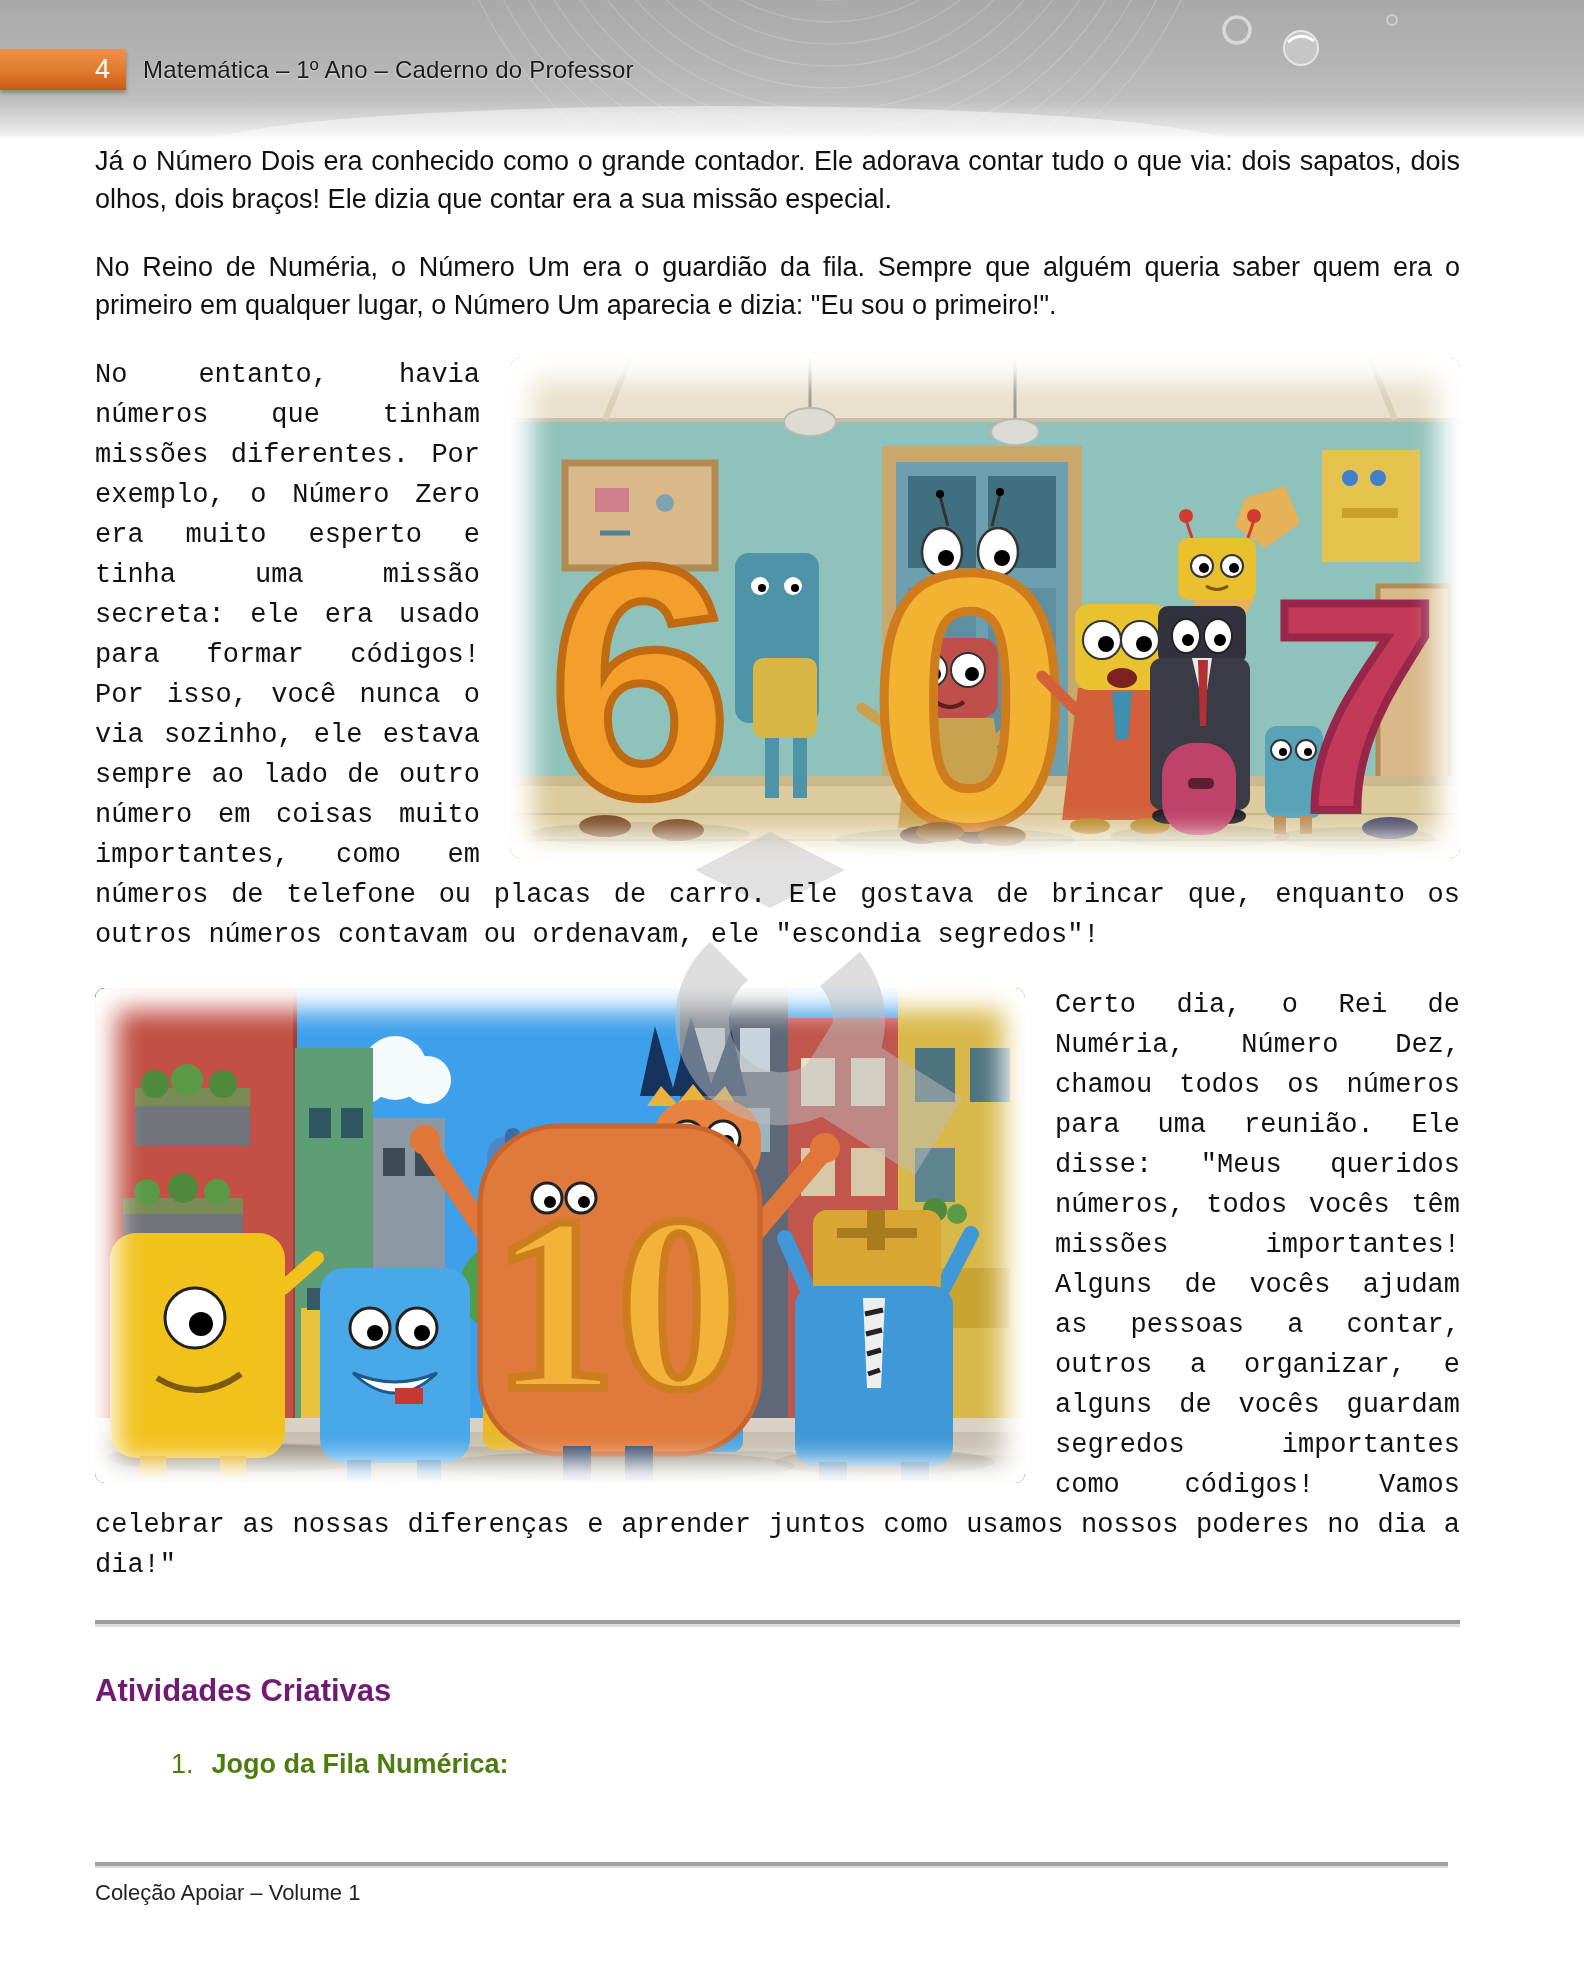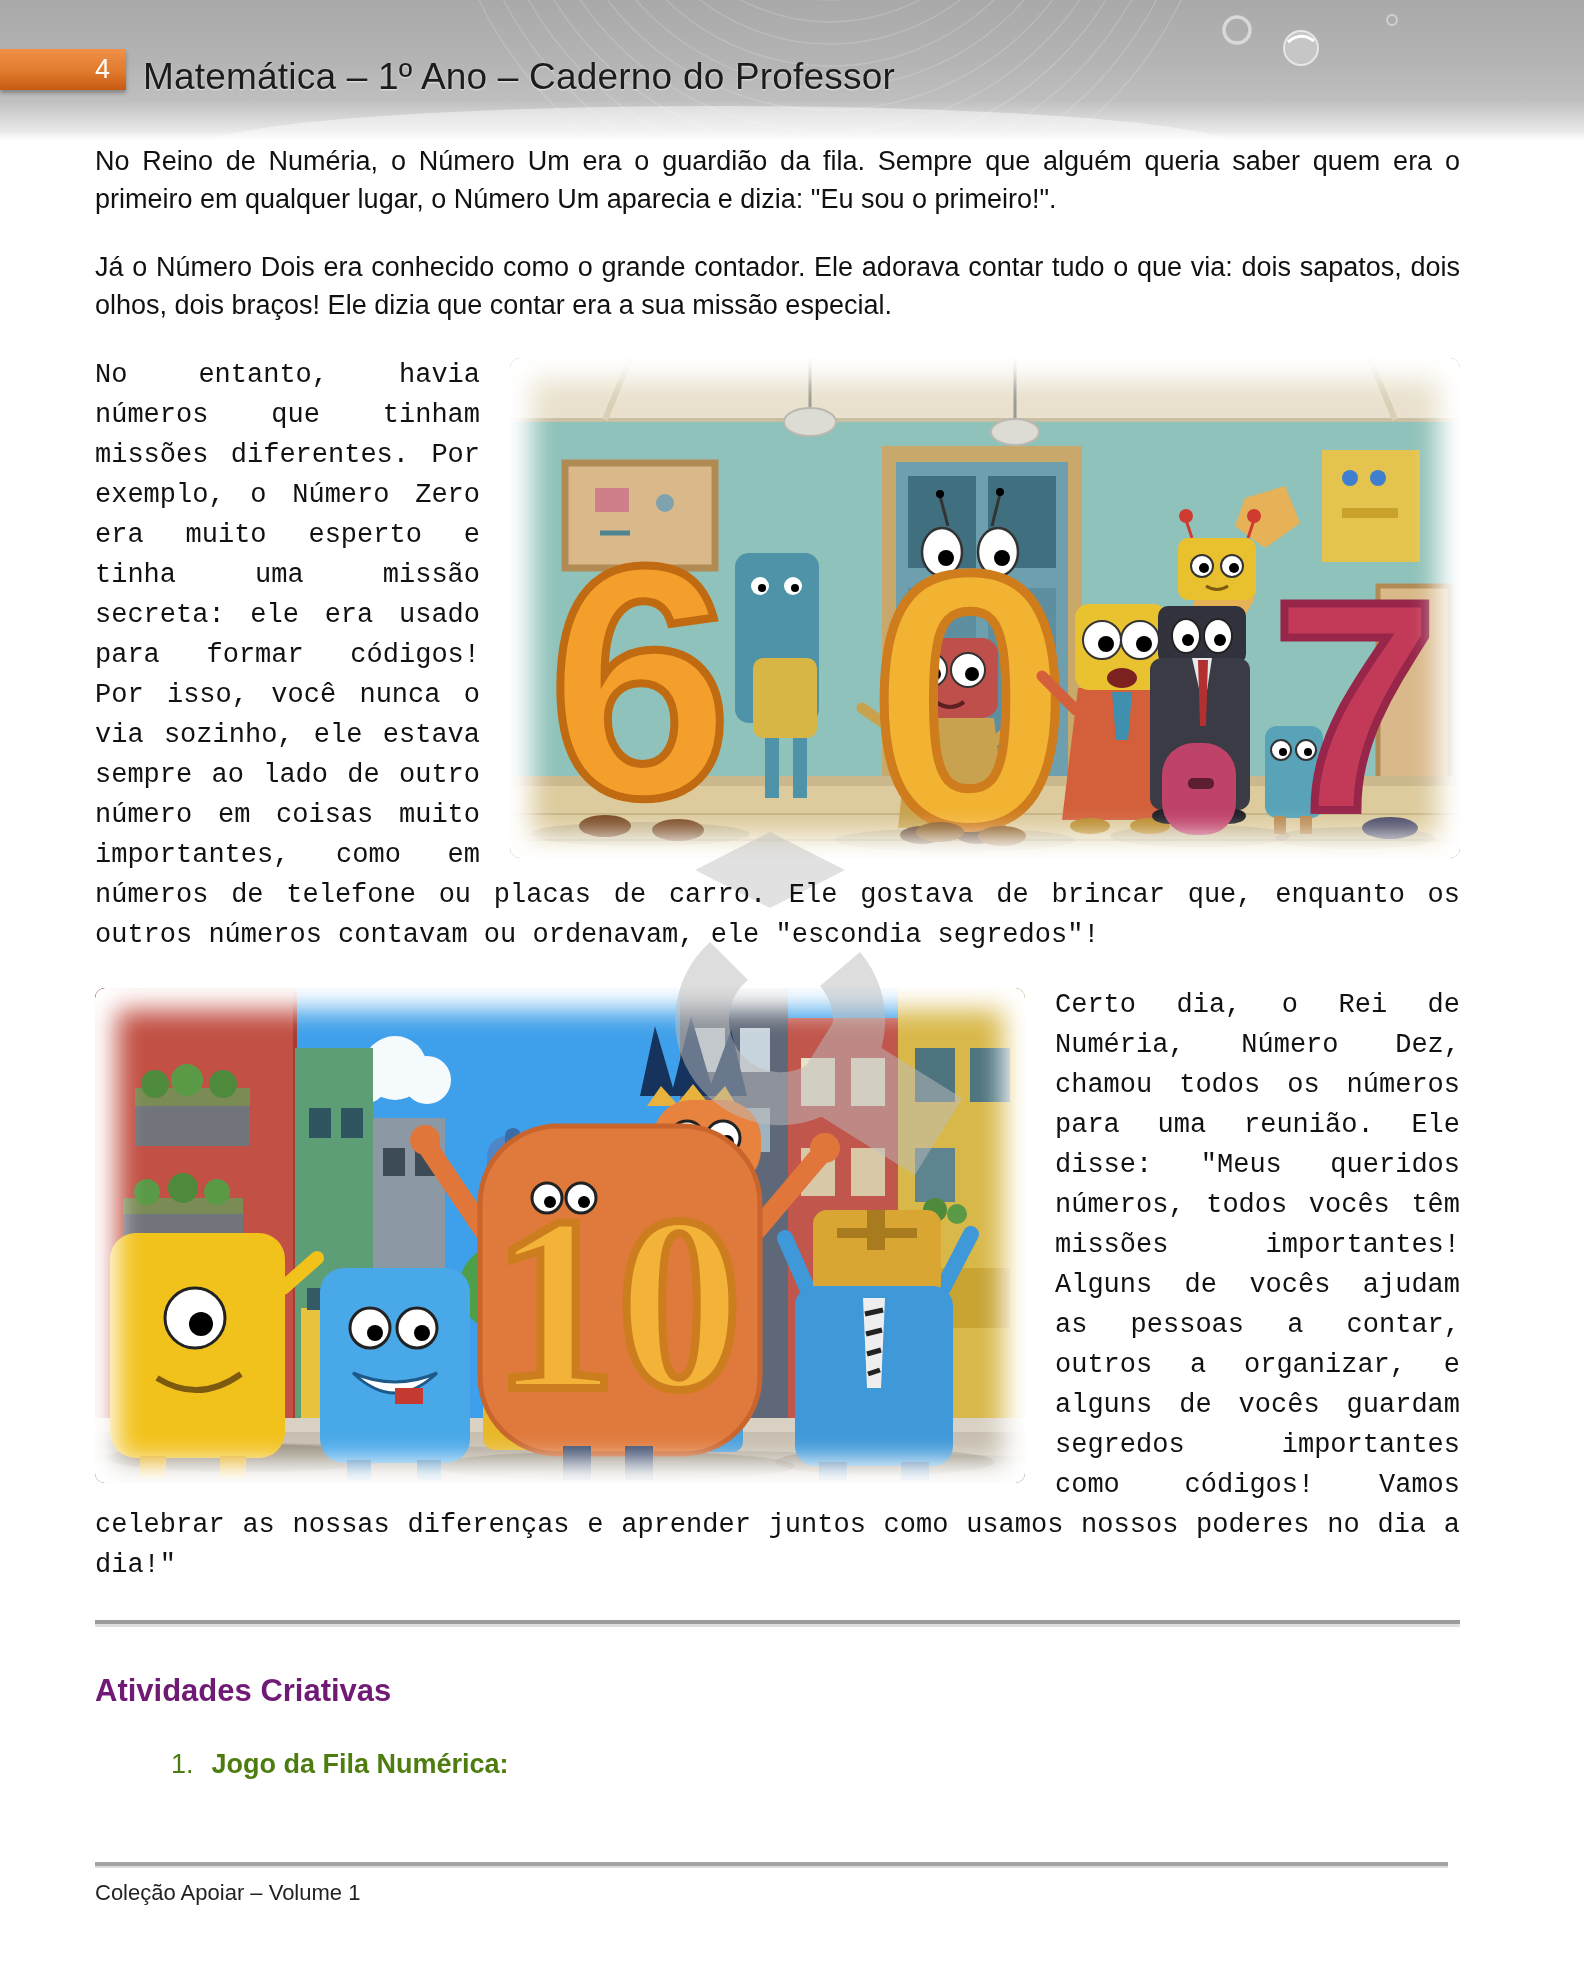--- a/index.html
+++ b/index.html
@@ -7,21 +7,21 @@
         font-family:"Liberation Sans",sans-serif;color:#1a1a1a;}
 
   
   .hdr{position:absolute;top:0;left:0;width:1584px;height:140px;
        background:linear-gradient(180deg,#a9a9a9 0%,#b4b4b4 45%,#bfbfbf 72%,#e9e9e9 94%,#ffffff 100%);}
   .hdr svg{position:absolute;top:0;left:0;}
   .page-num-tab{position:absolute;top:49px;left:0;width:126px;height:41px;
        background:linear-gradient(180deg,#f09048,#e07a2c 55%,#c85a12);
        box-shadow:0 3px 4px rgba(0,0,0,.30);display:flex;align-items:center;justify-content:flex-end;}
   .page-num-tab span{color:#ffffff;font-size:27px;padding-right:16px;}
-  .hdr-title{position:absolute;top:56px;left:143px;font-size:37px;color:#1c1c1c;
+  .hdr-title{position:absolute;top:56px;left:143px;font-size:24px;color:#1c1c1c;
        text-shadow:0 1px 2px rgba(255,255,255,.65);letter-spacing:.2px;}
 
   
   .watermark{position:absolute;left:650px;top:822px;width:330px;height:400px;z-index:2;
        opacity:.5;pointer-events:none;}
 
   
   main{position:absolute;top:140px;left:0;width:1584px;padding:2px 124px 0 95px;box-sizing:border-box;}
   .body-p{font-size:27px;line-height:38px;text-align:justify;margin:0 0 30px 0;color:#111111;}
   .ztext{position:relative;z-index:3;font-family:Liberation Mono, monospace;}
@@ -84,23 +84,23 @@
       <g fill="#bdbdbd">
         <path d="M120 10 l75 38 -75 38 -75 -38 z" opacity=".9"></path>
         <path d="M60 120 a105 105 0 1 0 150 10 l-40 34 a52 52 0 1 1 -72 -6 z"></path>
         <rect x="150" y="230" width="150" height="90" transform="rotate(32 225 275)"></rect>
       </g>
     </svg>
   </div>
 
   <main>
 
+    <p class="body-p">Já o Número Dois era conhecido como o grande contador. Ele adorava contar tudo o que via: dois sapatos, dois olhos, dois braços! Ele dizia que contar era a sua missão especial.</p>
+
     <p class="body-p">No Reino de Numéria, o Número Um era o guardião da fila. Sempre que alguém queria saber quem era o primeiro em qualquer lugar, o Número Um aparecia e dizia: "Eu sou o primeiro!".</p>
-
-    <p class="body-p">Já o Número Dois era conhecido como o grande contador. Ele adorava contar tudo o que via: dois sapatos, dois olhos, dois braços! Ele dizia que contar era a sua missão especial.</p>
 
     <p class="body-p">
       <span class="illus illus-right">
         <svg viewBox="0 0 950 500" width="950" height="500">
 
           <rect width="950" height="500" fill="#8fc2ba"></rect>
           <rect width="950" height="62" fill="#e9e1cd"></rect>
           <line x1="0" y1="62" x2="950" y2="62" stroke="#c9bfa5" stroke-width="4"></line>
           <line x1="120" y1="0" x2="95" y2="62" stroke="#d8cfb6" stroke-width="6"></line>
           <line x1="860" y1="0" x2="885" y2="62" stroke="#d8cfb6" stroke-width="6"></line>

